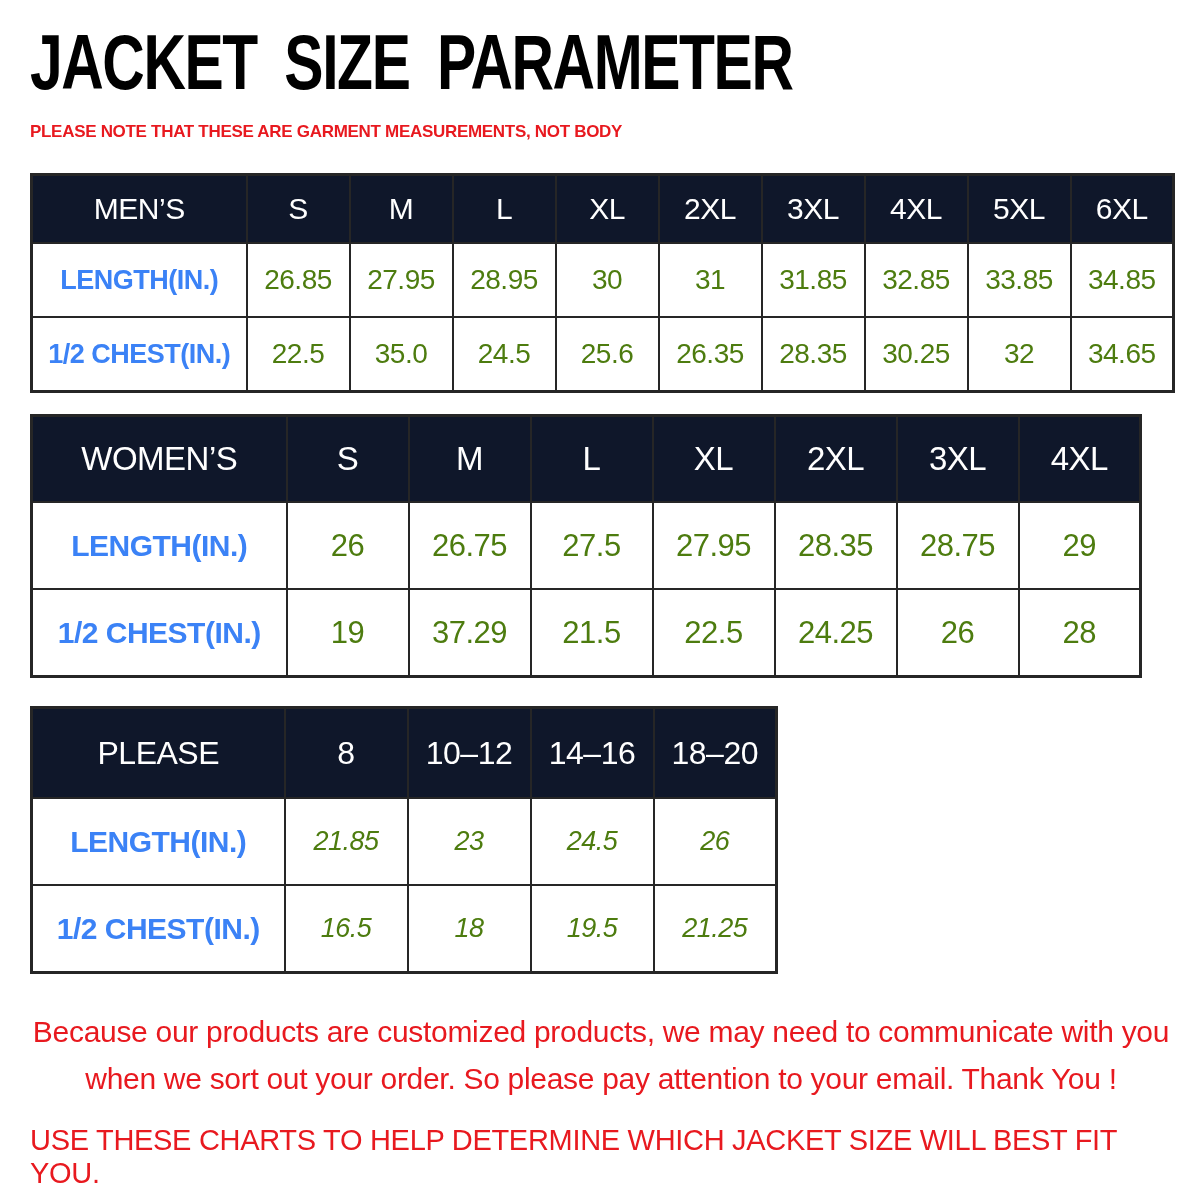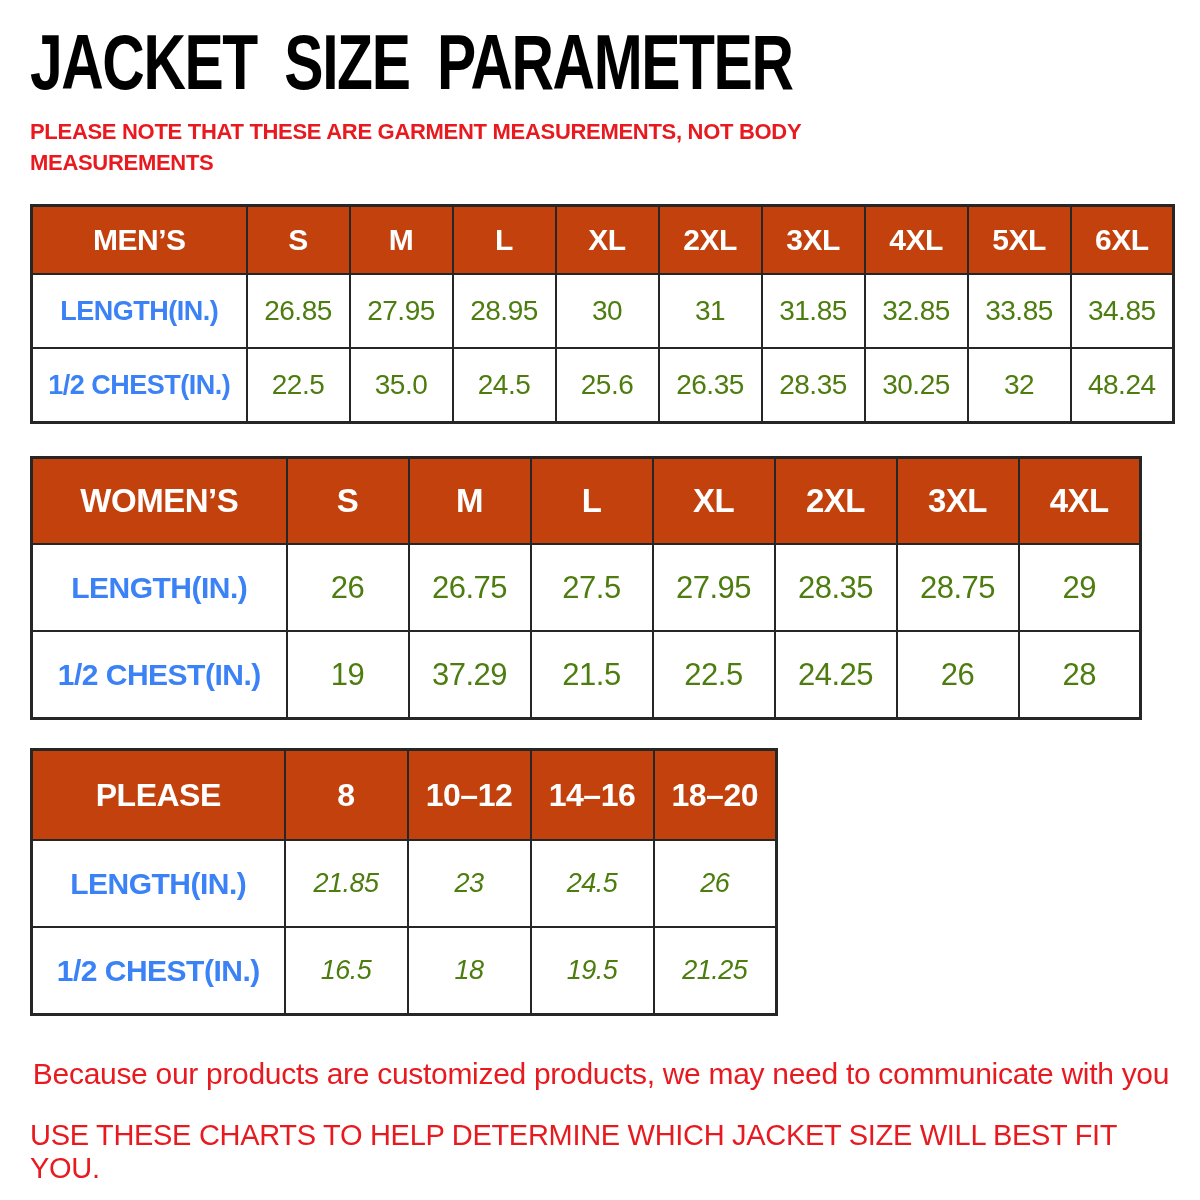--- a/index.html
+++ b/index.html
@@ -24,56 +24,56 @@
     white-space:nowrap;
     height:72px;
     margin:6px 0 0 0;
   }
 
   
   .note{
     margin-top:16px;
     color:#e8191f;
     font-weight:bold;
-    font-size:22px;
+    font-size:17px;
     line-height:31px;
     letter-spacing:-0.3px;
   }
 
   
   table.size-table{
     border-collapse:collapse;
     table-layout:fixed;
     border:3px solid #262626;
   }
   table.size-table th, table.size-table td{
     border:2px solid #262626;
     text-align:center;
     vertical-align:middle;
     padding:0;
     overflow:hidden;
     letter-spacing:-0.5px;
   }
   table.size-table th{
-    background:#c2410c;
+    background:#0f172a;
     color:#ffffff;
-    font-weight:bold;
+    font-weight:normal;
   }
   td.row-label{font-weight:bold;color:#3b82f6;}
   td.val{font-weight:normal;color:#4d7c0f;}
 
   
   table.mens{width:1142px;margin-top:26px;}
   table.mens th{height:66px;font-size:30px;}
   table.mens td{height:72px;}
   table.mens td.row-label{font-size:27px;}
   table.mens td.val{font-size:28px;}
 
   
-  table.womens{width:1108px;margin-top:32px;}
+  table.womens{width:1108px;margin-top:21px;}
   table.womens th{height:84px;font-size:33px;}
   table.womens td{height:85px;}
   table.womens td.row-label{font-size:30px;}
   table.womens td.val{font-size:31px;}
 
   
   table.youth{width:745px;margin-top:28px;}
   table.youth th{height:88px;font-size:32px;}
   table.youth td{height:85px;}
   table.youth td.row-label{font-size:30px;}
@@ -99,21 +99,20 @@
 </style>
 </head>
 <body>
 
 <div class="container">
 
   <h1 class="page-title">JACKET SIZE PARAMETER</h1>
 
   <div class="note">
     <div>PLEASE NOTE THAT THESE ARE GARMENT MEASUREMENTS, NOT BODY</div>
-    <div>MEASUREMENTS</div>
   </div>
 
   <table class="size-table mens">
     <colgroup>
       <col style="width:215px">
         <col style="width:103px">
         <col style="width:103px">
         <col style="width:103px">
       <col style="width:103px">
         <col style="width:103px">
@@ -150,21 +149,21 @@
     <tr>
       <td class="row-label">1/2 CHEST(IN.)</td>
       <td class="val">22.5</td>
       <td class="val">35.0</td>
       <td class="val">24.5</td>
       <td class="val">25.6</td>
       <td class="val">26.35</td>
       <td class="val">28.35</td>
       <td class="val">30.25</td>
       <td class="val">32</td>
-      <td class="val">48.24</td>
+      <td class="val">34.65</td>
     </tr>
   </tbody>
     </table>
 
   <table class="size-table womens">
     <colgroup>
       <col style="width:255px">
         <col style="width:122px">
         <col style="width:122px">
         <col style="width:122px">
@@ -235,17 +234,18 @@
       <td class="val">16.5</td>
       <td class="val">18</td>
       <td class="val">19.5</td>
       <td class="val">21.25</td>
     </tr>
   </tbody>
     </table>
 
   <div class="footer-paragraph">
     <div>Because our products are customized products, we may need to communicate with you</div>
+    <div>when we sort out your order. So please pay attention to your email. Thank You !</div>
   </div>
 
   <div class="footer-final">USE THESE CHARTS TO HELP DETERMINE WHICH JACKET SIZE WILL BEST FIT YOU.</div>
 
 </div>
 
 </body></html>

